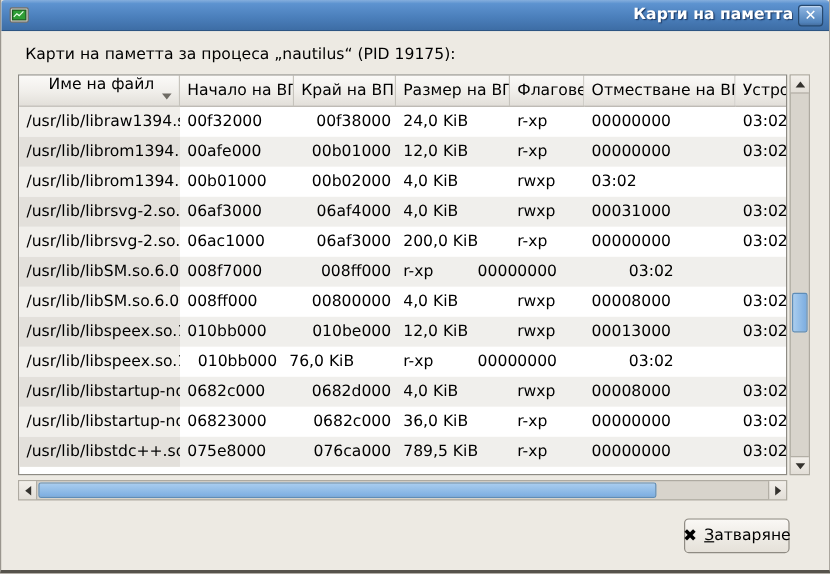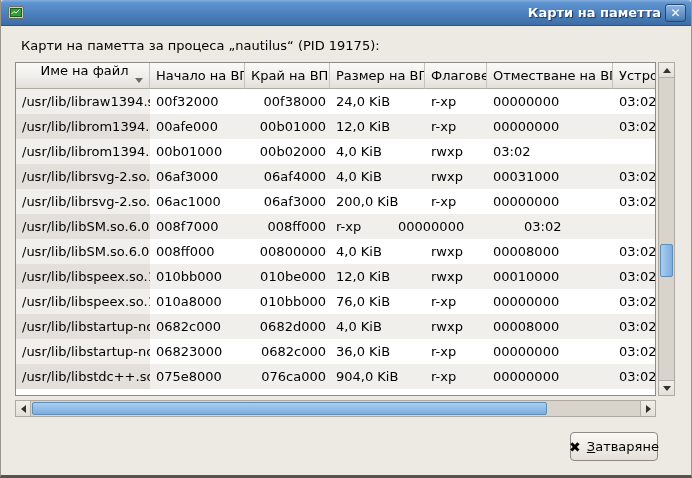--- a/index.html
+++ b/index.html
@@ -215,26 +215,25 @@
           <div class="cell c4">rwxp</div>
           <div class="cell c5">00008000</div>
           <div class="cell c6">03:02</div>
         </div>
         <div class="row odd">
           <div class="cell c0">/usr/lib/libspeex.so.1</div>
           <div class="cell c1">010bb000</div>
           <div class="cell c2">010be000</div>
           <div class="cell c3">12,0 KiB</div>
           <div class="cell c4">rwxp</div>
-          <div class="cell c5">00010000</div>
+          <div class="cell c5">00013000</div>
           <div class="cell c6">03:02</div>
         </div>
         <div class="row">
           <div class="cell c0">/usr/lib/libspeex.so.1</div>
-          <div class="cell c1">010a8000</div>
           <div class="cell c2">010bb000</div>
           <div class="cell c3">76,0 KiB</div>
           <div class="cell c4">r-xp</div>
           <div class="cell c5">00000000</div>
           <div class="cell c6">03:02</div>
         </div>
         <div class="row odd">
           <div class="cell c0">/usr/lib/libstartup-not</div>
           <div class="cell c1">0682c000</div>
           <div class="cell c2">0682d000</div>
@@ -249,21 +248,21 @@
           <div class="cell c2">0682c000</div>
           <div class="cell c3">36,0 KiB</div>
           <div class="cell c4">r-xp</div>
           <div class="cell c5">00000000</div>
           <div class="cell c6">03:02</div>
         </div>
         <div class="row odd">
           <div class="cell c0">/usr/lib/libstdc++.so.</div>
           <div class="cell c1">075e8000</div>
           <div class="cell c2">076ca000</div>
-          <div class="cell c3">904,0 KiB</div>
+          <div class="cell c3">789,5 KiB</div>
           <div class="cell c4">r-xp</div>
           <div class="cell c5">00000000</div>
           <div class="cell c6">03:02</div>
         </div>
       </div>
   </div>
 
   <div class="vscroll">
     <div class="stepper up">
         <span class="tri-up"></span>

